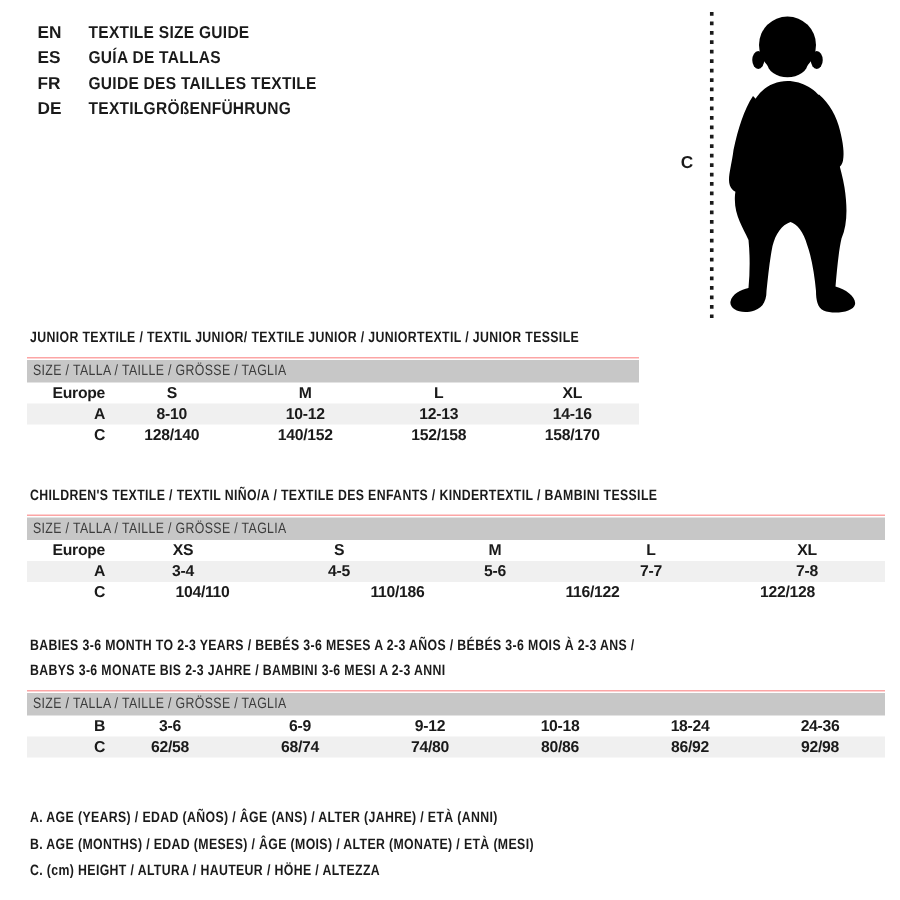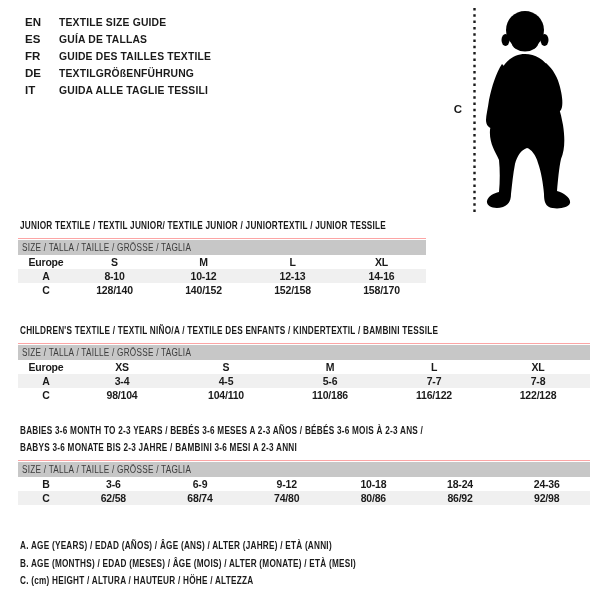--- a/index.html
+++ b/index.html
@@ -21,21 +21,21 @@
     white-space:nowrap;transform:scaleX(0.82);transform-origin:0 0;letter-spacing:0.3px;}
   
   .size-table{position:absolute;left:18px;border-top:1px solid #fca5a5;}
   .size-table.w1{width:408px;}
   .size-table.w2{width:572px;}
   .bar{height:15px;line-height:15px;margin-top:1px;padding-left:4px;
     font-size:10px;color:#3c3c3c;white-space:nowrap;overflow:hidden;}
   .bar .cond{display:inline-block;transform:scaleX(0.82);transform-origin:0 50%;letter-spacing:0.3px;}
   .trow{display:flex;height:14px;line-height:14px;font-size:10.5px;font-weight:bold;letter-spacing:-0.2px;}
   .trow.shaded{background:#f0f0f0;}
-  .rlabel{flex:0 0 48px;padding-left:4px;text-align:center;}
+  .rlabel{flex:0 0 48px;padding-left:4px;text-align:right;}
   .cell{flex:1;text-align:center;}
   
   .notes{position:absolute;left:20px;top:537px;}
   .note{font-size:10px;font-weight:bold;line-height:17.5px;white-space:nowrap;
     transform:scaleX(0.82);transform-origin:0 50%;letter-spacing:0.3px;}
 </style>
 </head>
 <body>
 
 <div id="canvas">
@@ -49,24 +49,20 @@
       <span class="lcode">ES</span>
       <span class="llabel">GUÍA DE TALLAS</span>
     </div>
     <div class="lrow">
       <span class="lcode">FR</span>
       <span class="llabel">GUIDE DES TAILLES TEXTILE</span>
     </div>
     <div class="lrow">
       <span class="lcode">DE</span>
       <span class="llabel">TEXTILGRÖßENFÜHRUNG</span>
-    </div>
-    <div class="lrow">
-      <span class="lcode">IT</span>
-      <span class="llabel">GUIDA ALLE TAGLIE TESSILI</span>
     </div>
   </div>
 
   <div class="figure">
     <svg width="150" height="215" viewBox="0 0 150 215" xmlns="http://www.w3.org/2000/svg">
       <g fill="none" stroke="#1a1a1a">
         <line x1="24.5" y1="8" x2="24.5" y2="212" stroke-width="2.4" stroke-dasharray="2.5 3.8"></line>
       </g>
       <g fill="#000000" stroke="none">
         <ellipse cx="75" cy="30" rx="19" ry="19"></ellipse>
@@ -138,21 +134,20 @@
       <div class="trow shaded" style="background: rgb(240, 240, 240);">
         <div class="rlabel">A</div>
         <div class="cell">3-4</div>
         <div class="cell">4-5</div>
         <div class="cell">5-6</div>
         <div class="cell">7-7</div>
         <div class="cell">7-8</div>
       </div>
       <div class="trow">
         <div class="rlabel">C</div>
-        <div class="cell">98/104</div>
         <div class="cell">104/110</div>
         <div class="cell">110/186</div>
         <div class="cell">116/122</div>
         <div class="cell">122/128</div>
       </div>
     </div>
 
   <div class="ttl" style="top:422px">BABIES 3-6 MONTH TO 2-3 YEARS / BEBÉS 3-6 MESES A 2-3 AÑOS / BÉBÉS 3-6 MOIS À 2-3 ANS /</div>
   <div class="ttl" style="top:439px">BABYS 3-6 MONATE BIS 2-3 JAHRE / BAMBINI 3-6 MESI A 2-3 ANNI</div>
   <div class="size-table w2" style="top:460px">

